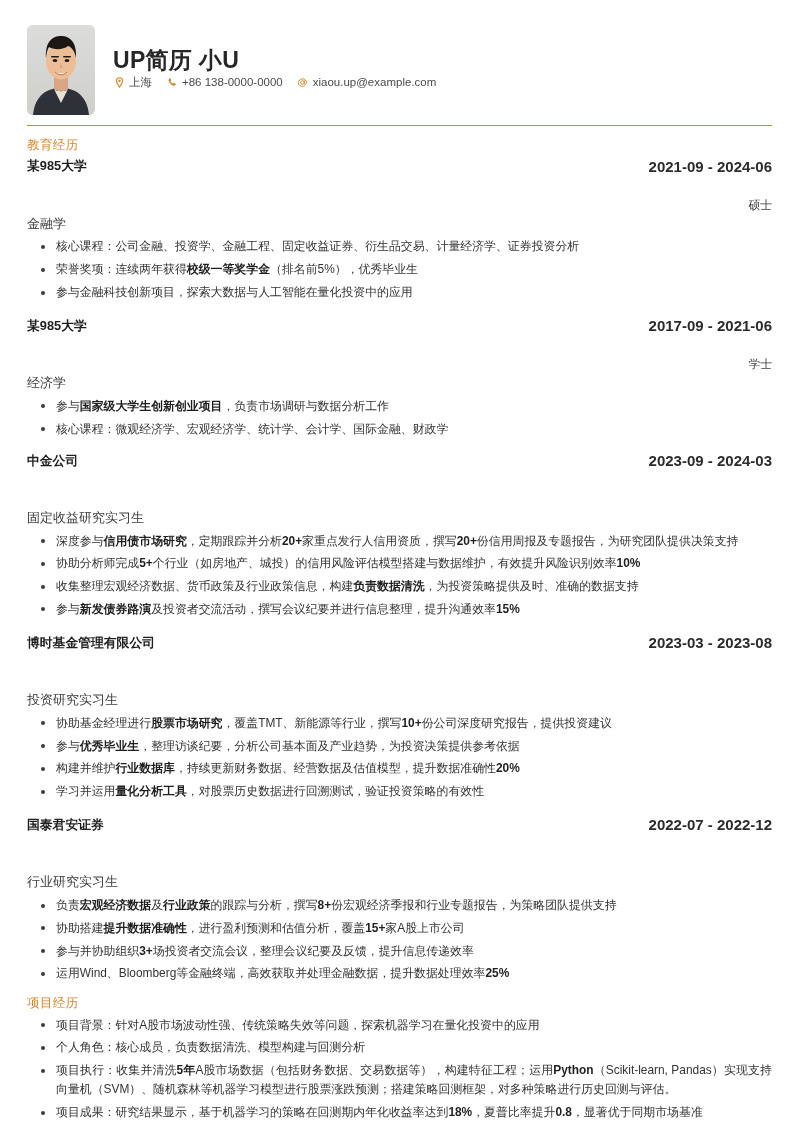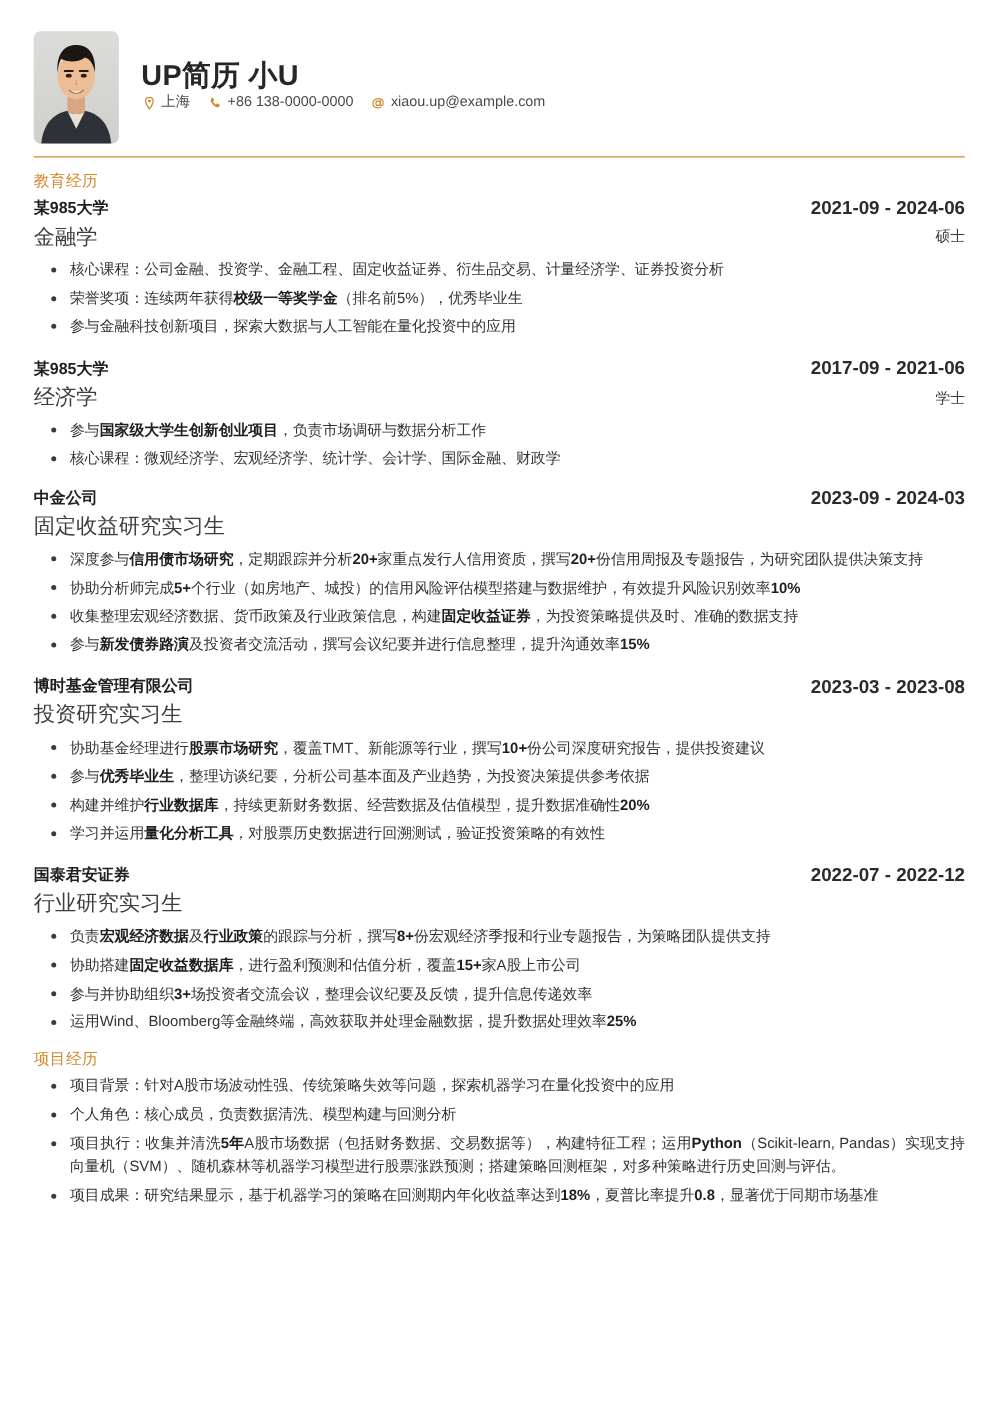--- a/index.html
+++ b/index.html
@@ -117,23 +117,24 @@
     white-space: nowrap;
   }
   .entry-date {
     font-size: 15px;
     font-weight: 700;
     color: #2b2b2b;
     white-space: nowrap;
     text-align: right;
   }
   .entry-sub {
-    font-size: 17px;
+    font-size: 13px;
     font-weight: 400;
     color: #3d3d3d;
+    margin-top: 37px;
   }
   .entry-meta {
     font-size: 11.8px;
     font-weight: 400;
     color: #3d3d3d;
     text-align: right;
     white-space: nowrap;
   }
 
   
@@ -295,21 +296,21 @@
             <div class="entry-title">中金公司</div>
             <div class="entry-date">2023-09 - 2024-03</div>
           </div>
           <div class="entry-row">
             <div class="entry-sub">固定收益研究实习生</div>
             <div class="entry-meta"></div>
           </div>
           <ul class="bullets">
             <li>深度参与<b>信用债市场研究</b>，定期跟踪并分析<b>20+</b>家重点发行人信用资质，撰写<b>20+</b>份信用周报及专题报告，为研究团队提供决策支持</li>
             <li>协助分析师完成<b>5+</b>个行业（如房地产、城投）的信用风险评估模型搭建与数据维护，有效提升风险识别效率<b>10%</b></li>
-            <li>收集整理宏观经济数据、货币政策及行业政策信息，构建<b>固定收益证券</b>，为投资策略提供及时、准确的数据支持</li>
+            <li>收集整理宏观经济数据、货币政策及行业政策信息，构建<b>负责数据清洗</b>，为投资策略提供及时、准确的数据支持</li>
             <li>参与<b>新发债券路演</b>及投资者交流活动，撰写会议纪要并进行信息整理，提升沟通效率<b>15%</b></li>
           </ul>
         </div>
         <div class="entry">
           <div class="entry-row">
             <div class="entry-title">博时基金管理有限公司</div>
             <div class="entry-date">2023-03 - 2023-08</div>
           </div>
           <div class="entry-row">
             <div class="entry-sub">投资研究实习生</div>
@@ -326,21 +327,21 @@
           <div class="entry-row">
             <div class="entry-title">国泰君安证券</div>
             <div class="entry-date">2022-07 - 2022-12</div>
           </div>
           <div class="entry-row">
             <div class="entry-sub">行业研究实习生</div>
             <div class="entry-meta"></div>
           </div>
           <ul class="bullets">
             <li>负责<b>宏观经济数据</b>及<b>行业政策</b>的跟踪与分析，撰写<b>8+</b>份宏观经济季报和行业专题报告，为策略团队提供支持</li>
-            <li>协助搭建<b>固定收益数据库</b>，进行盈利预测和估值分析，覆盖<b>15+</b>家A股上市公司</li>
+            <li>协助搭建<b>提升数据准确性</b>，进行盈利预测和估值分析，覆盖<b>15+</b>家A股上市公司</li>
             <li>参与并协助组织<b>3+</b>场投资者交流会议，整理会议纪要及反馈，提升信息传递效率</li>
             <li>运用Wind、Bloomberg等金融终端，高效获取并处理金融数据，提升数据处理效率<b>25%</b></li>
           </ul>
         </div>
       </div>
       <div class="section">
         <div class="section-title">项目经历</div>
         <div class="entry project-entry">
           <ul class="bullets">
             <li>项目背景：针对A股市场波动性强、传统策略失效等问题，探索机器学习在量化投资中的应用</li>

